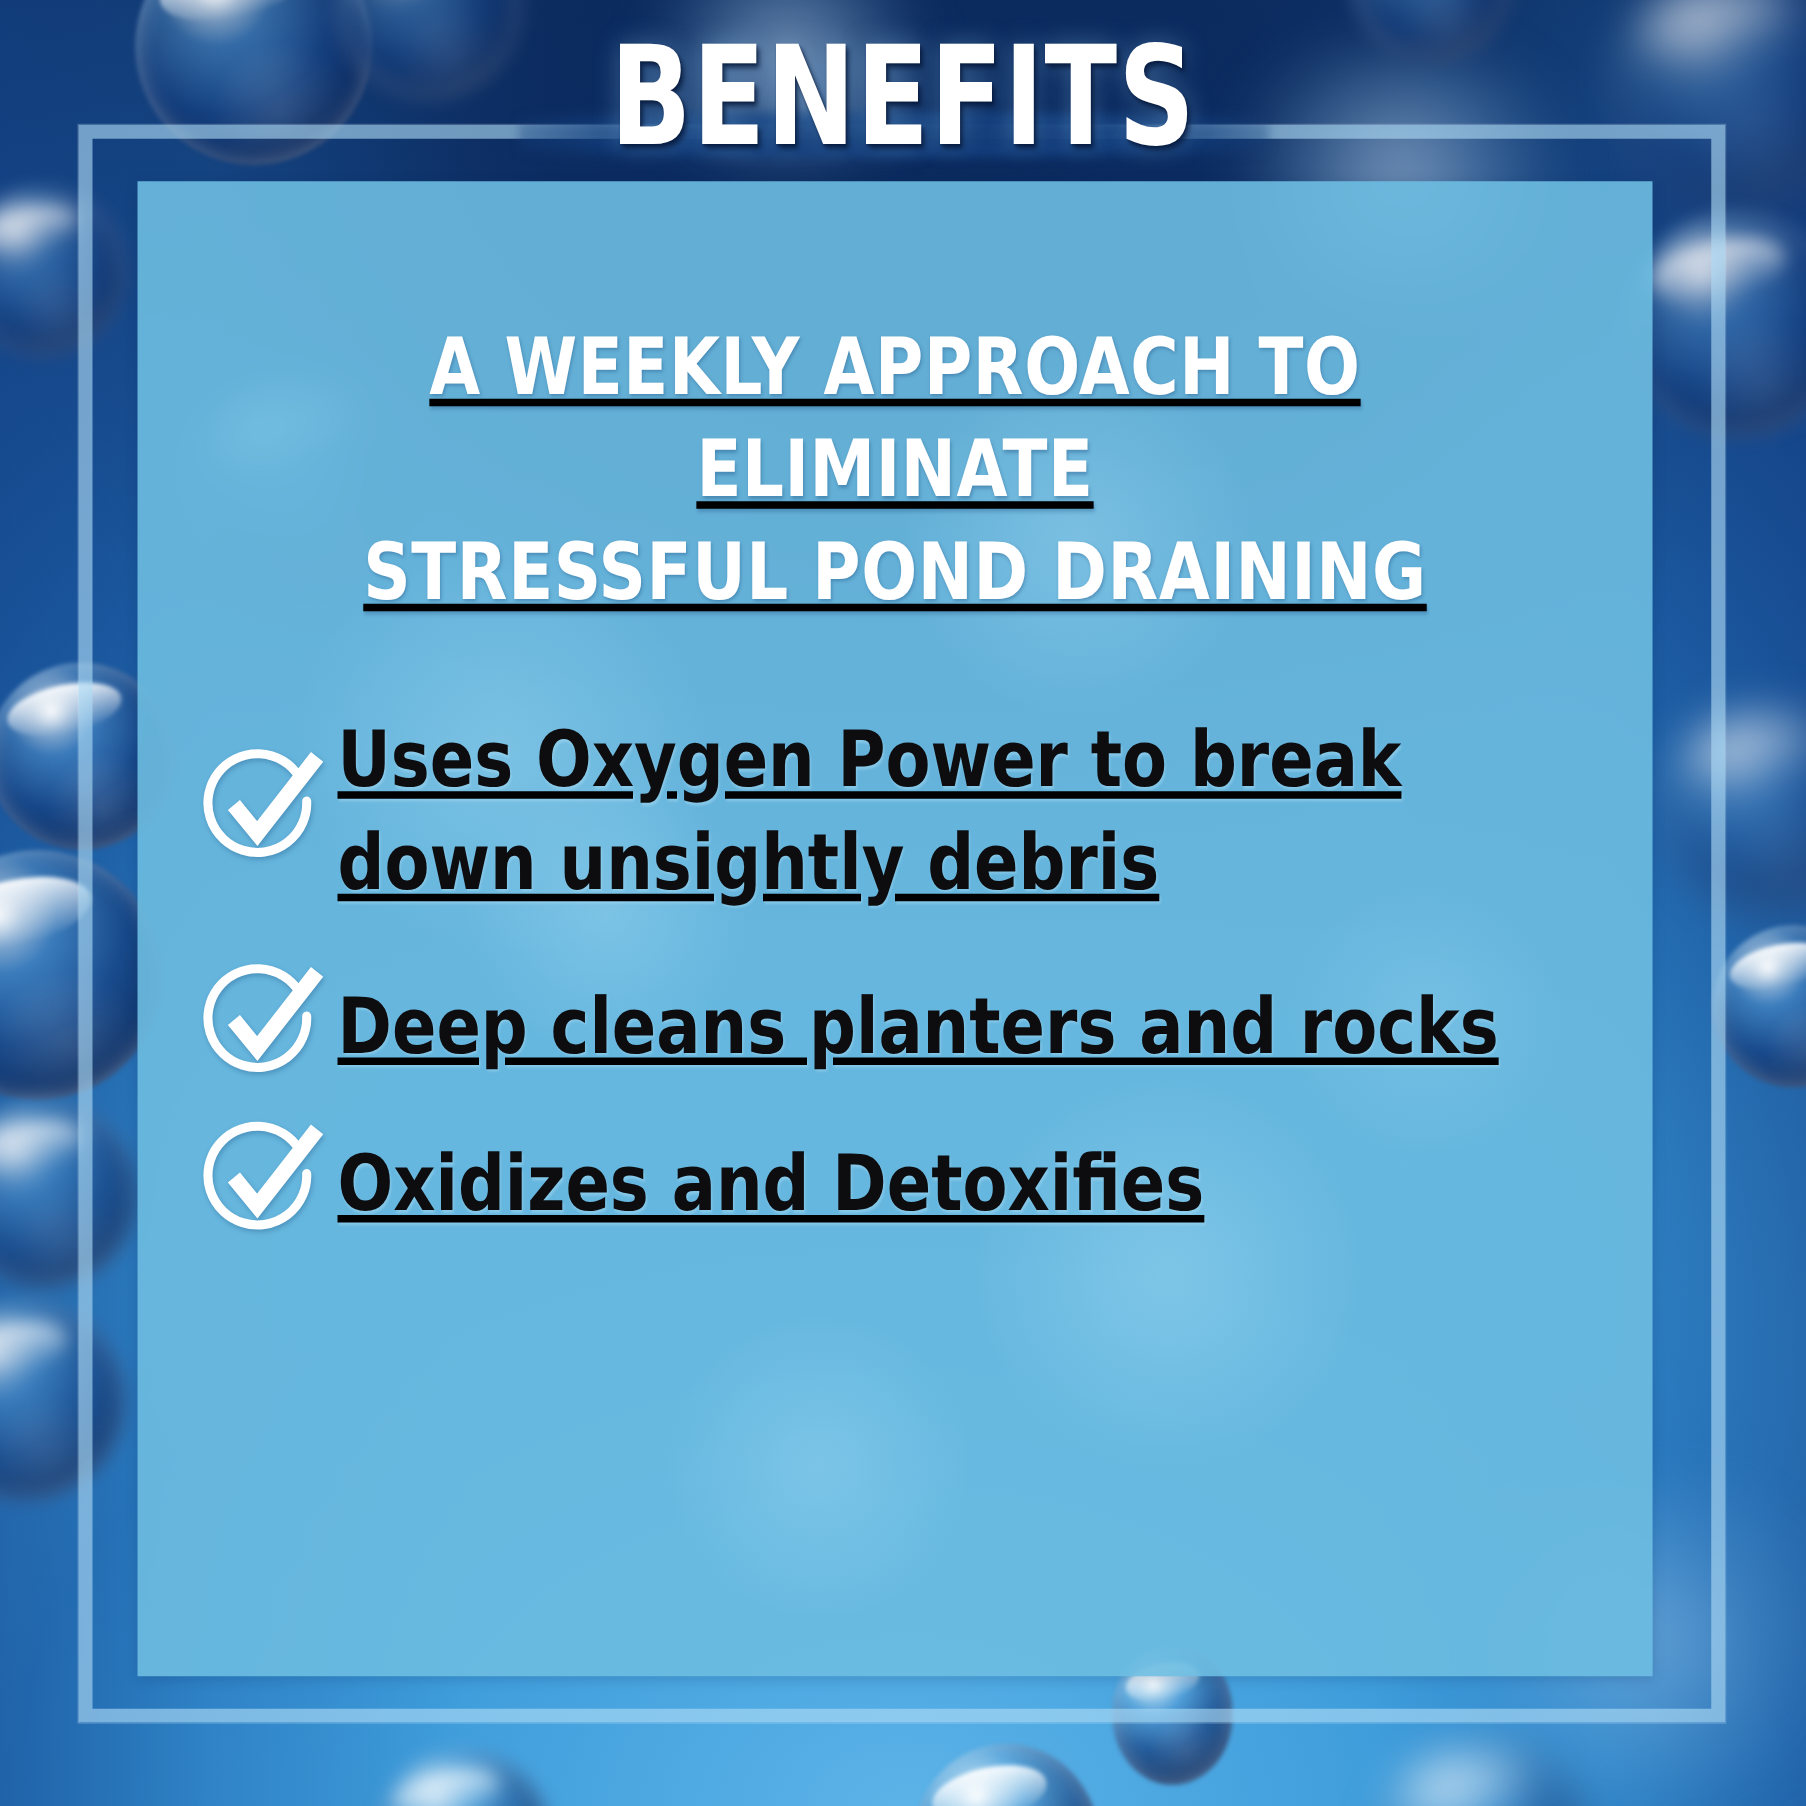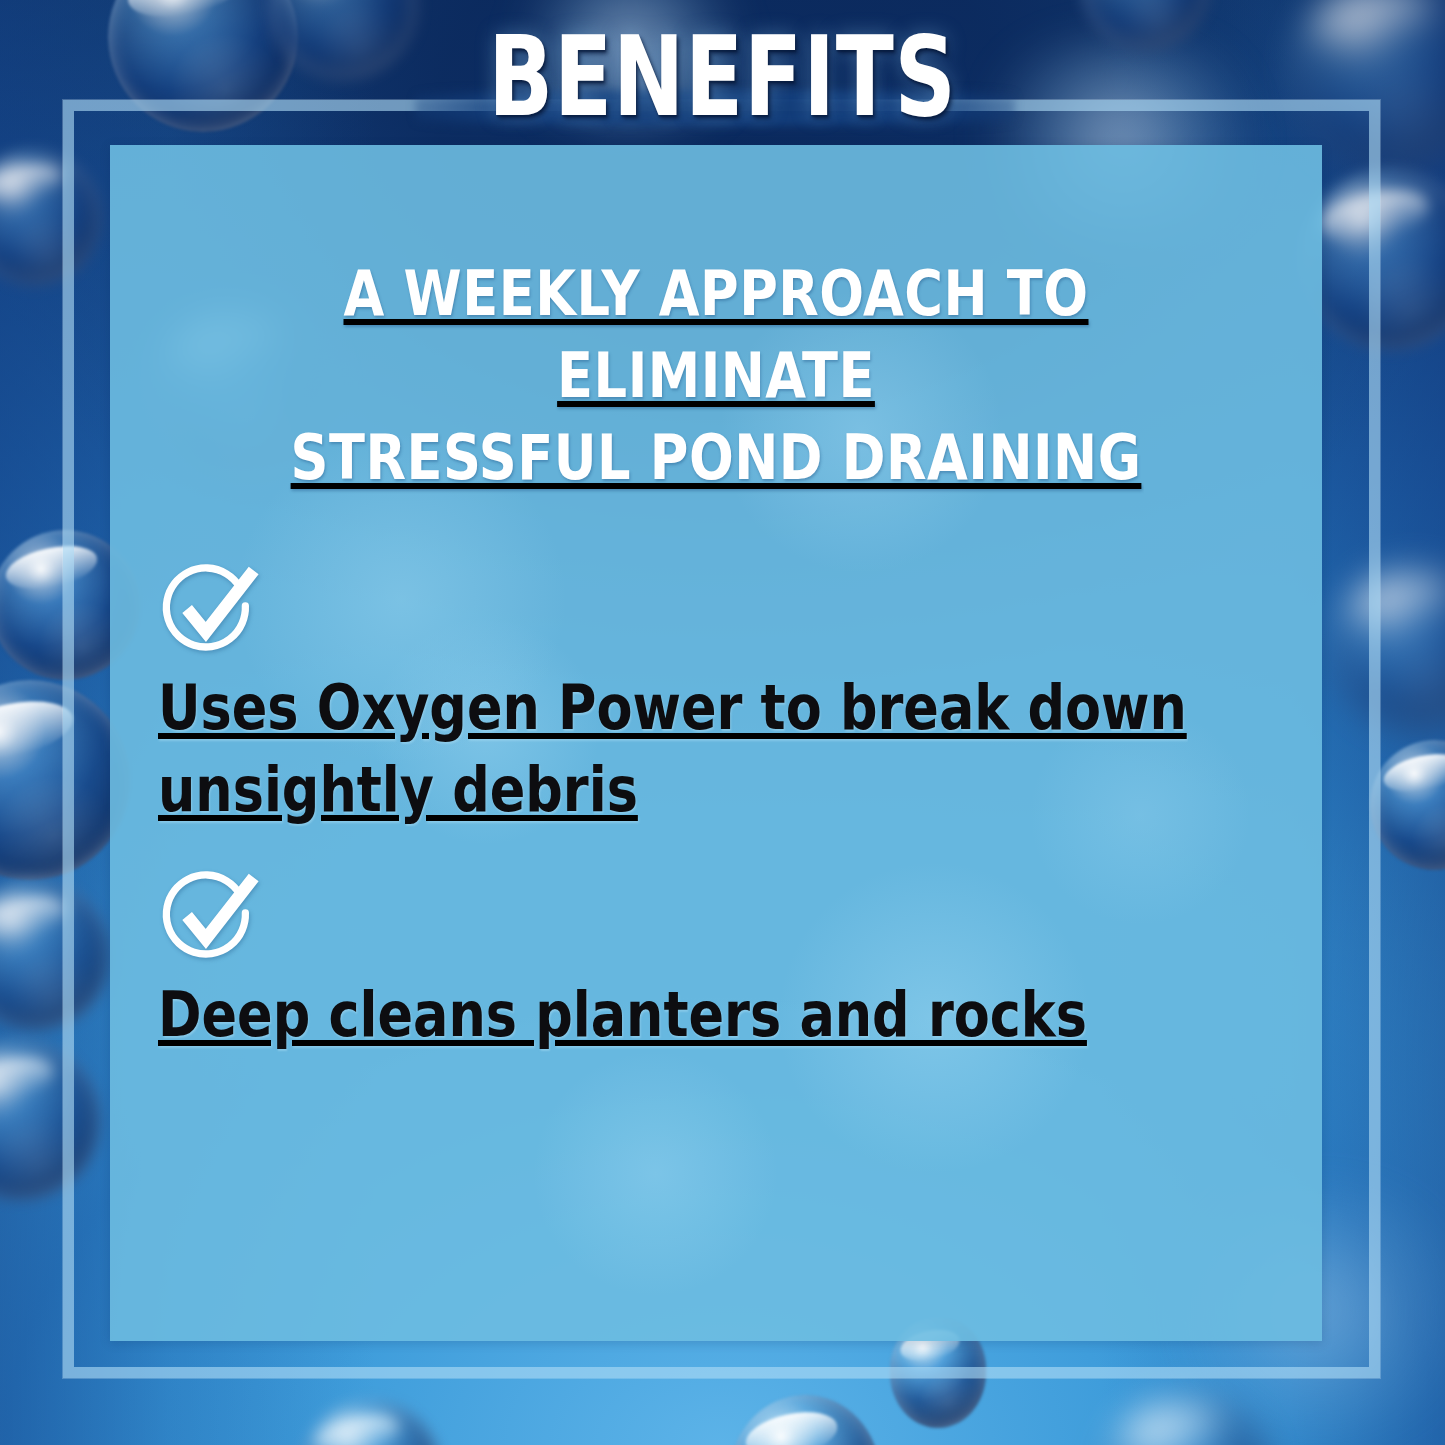--- a/index.html
+++ b/index.html
@@ -163,23 +163,22 @@
   .headline .hl-line { display: block; }
 
   
   .bullets {
     list-style: none;
     margin: 0;
     padding: 62px 54px 0 48px;
   }
   .bullet {
     display: flex;
-    align-items: flex-start;
+    align-items: center;
     margin-bottom: 38px;
-    flex-direction: column;
   }
   .bullet.tight { margin-bottom: 26px; }
 
   .check-icon {
     flex: 0 0 auto;
     width: 104px;
     height: 104px;
     margin-right: 8px;
     margin-top: -4px;
     filter: drop-shadow(1px 2px 2px rgba(25,80,130,0.35));
@@ -294,18 +293,27 @@
           <span class="check-icon">
             <svg viewBox="0 0 100 100" aria-hidden="true">
               <path d="M78 28 A38 38 0 1 0 84 47" fill="none" stroke="#ffffff" stroke-width="7" stroke-linecap="round"></path>
               <path d="M28 50 L46 72 L92 13" fill="none" stroke="#ffffff" stroke-width="12" stroke-linejoin="miter" stroke-linecap="butt"></path>
             </svg>
           </span>
           <span class="bullet-text">Deep cleans planters and rocks</span>
         </li>
 
 
+        <li class="bullet tight">
+          <span class="check-icon">
+            <svg viewBox="0 0 100 100" aria-hidden="true">
+              <path d="M78 28 A38 38 0 1 0 84 47" fill="none" stroke="#ffffff" stroke-width="7" stroke-linecap="round"></path>
+              <path d="M28 50 L46 72 L92 13" fill="none" stroke="#ffffff" stroke-width="12" stroke-linejoin="miter" stroke-linecap="butt"></path>
+            </svg>
+          </span>
+          <span class="bullet-text">Oxidizes and Detoxifies</span>
+        </li>
 
       </ul>
     </div>
   </div>
 
 </div>
 
 </body></html>

